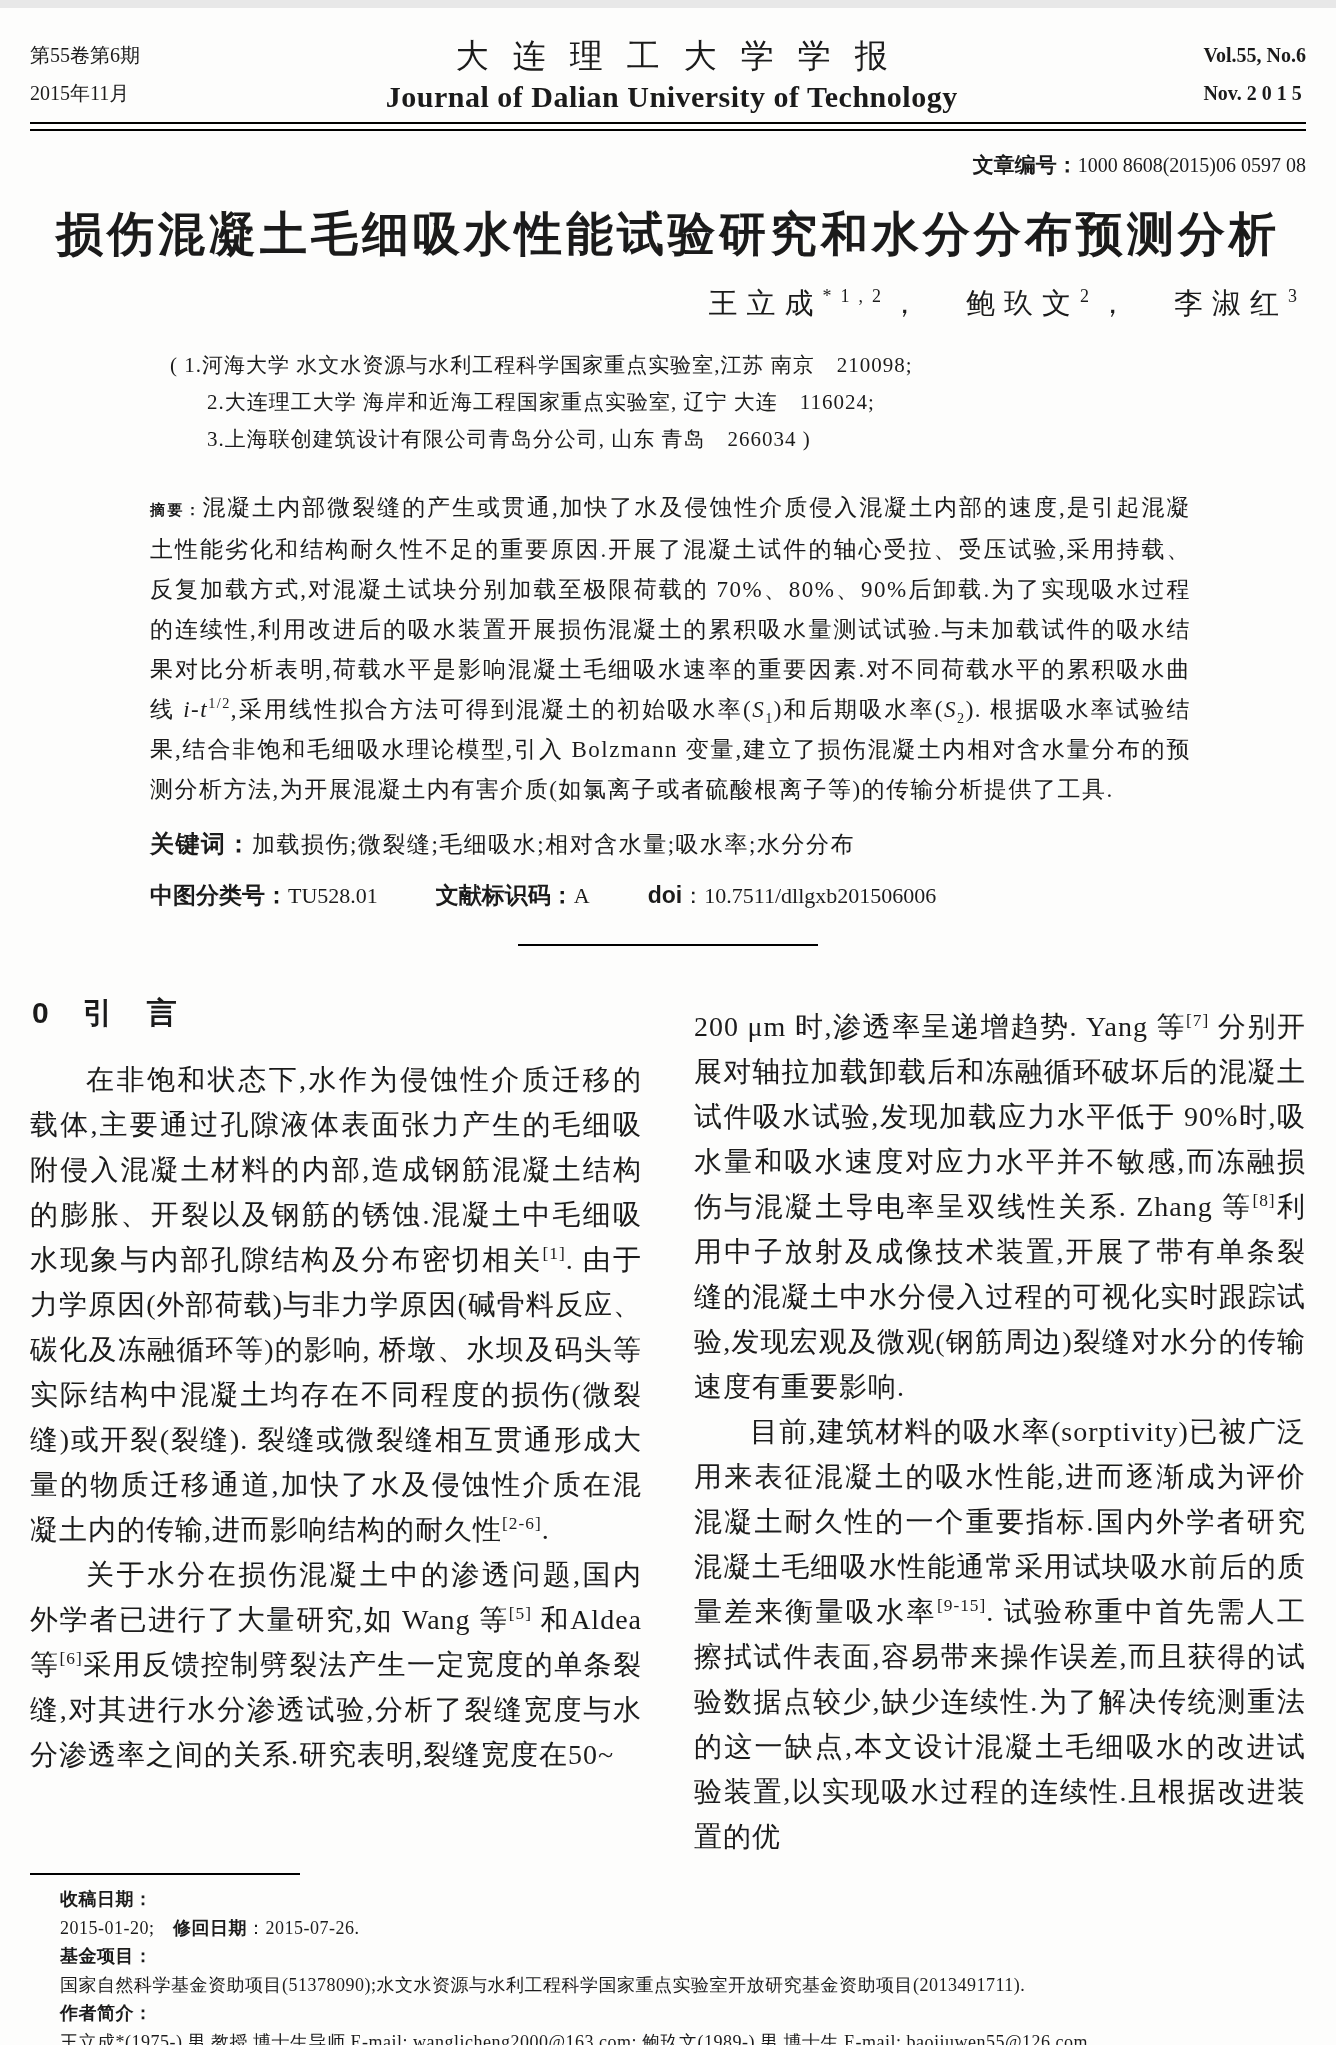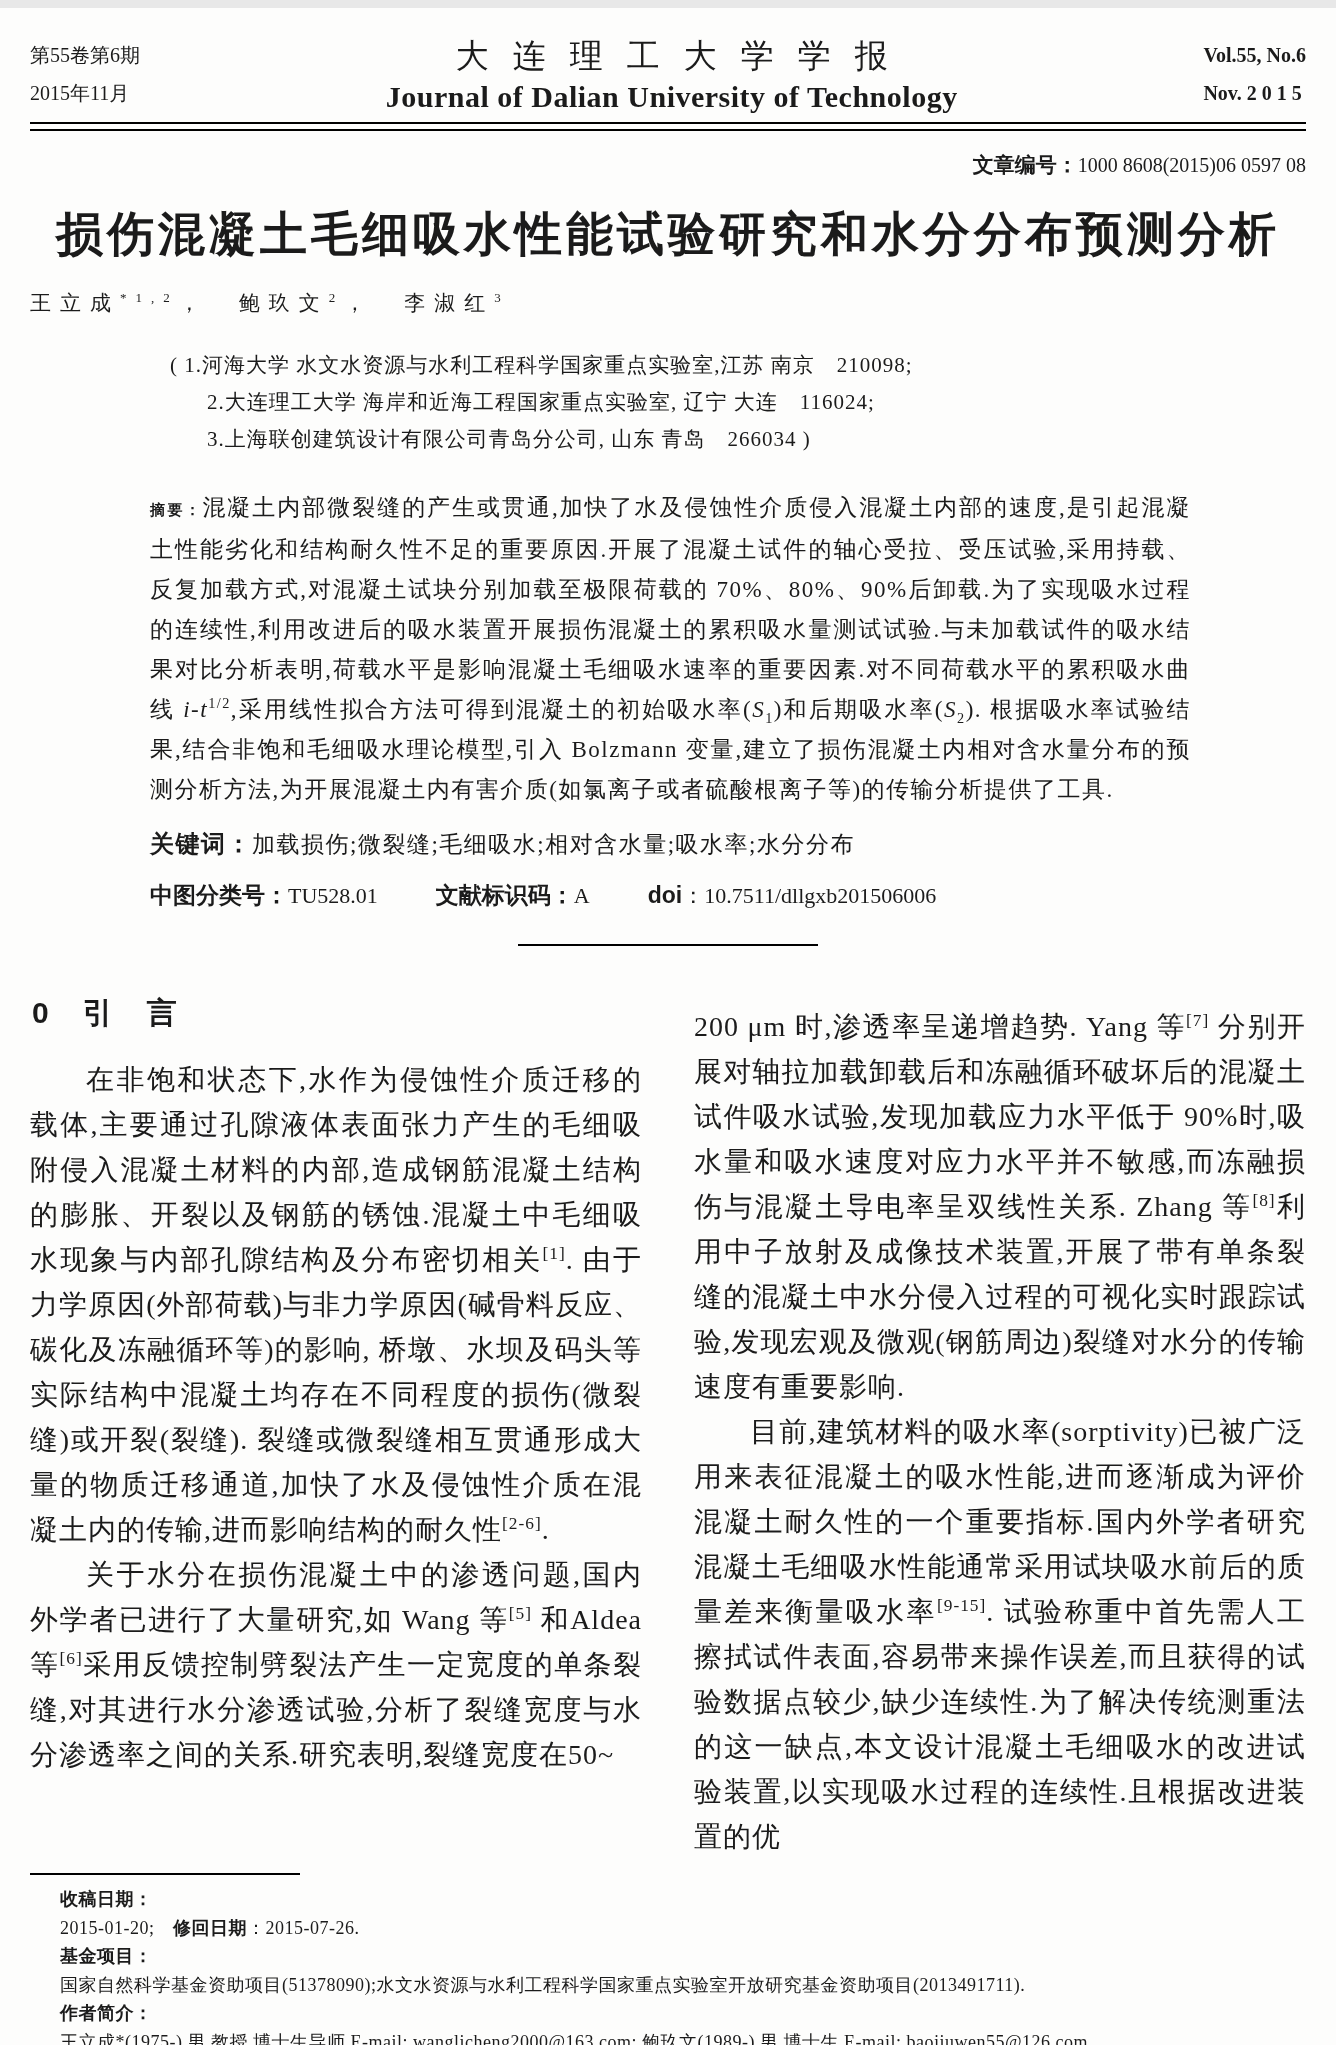--- a/index.html
+++ b/index.html
@@ -26,21 +26,21 @@
   .jh-title-cn{font-size:33px;letter-spacing:24px;margin-left:24px;line-height:40px;}
   .jh-title-en{font-size:30px;font-weight:bold;line-height:42px;letter-spacing:0.5px;}
   .jh-right{font-size:20px;line-height:38px;font-weight:bold;white-space:nowrap;text-align:left;}
   .double-rule{border-top:2.5px solid #000;border-bottom:2.5px solid #000;height:5px;margin-top:4px;}
 
   .article-no{margin-top:20px;text-align:right;font-size:20px;height:28px;}
   .article-no .hei{font-size:21px;}
 
   
   .paper-title{margin-top:24px;text-align:center;font-size:47px;font-weight:900;letter-spacing:4px;line-height:62px;}
-  .authors{margin-top:20px;text-align:left;font-size:21px;letter-spacing:9px;line-height:36px;}
+  .authors{margin-top:20px;text-align:right;font-size:29px;letter-spacing:9px;line-height:36px;}
   .affiliations{margin:26px 0 0 140px;font-size:21px;line-height:37px;letter-spacing:1px;}
   .affil-line.indent{padding-left:37px;}
 
   
   .abstract{margin:30px 115px 0 120px;font-size:23px;line-height:40px;letter-spacing:1.5px;text-align:justify;}
   .abstract .abs-label{font-size:15px;letter-spacing:2px;}
   .keywords{margin:14px 115px 0 120px;font-size:23px;letter-spacing:1.5px;line-height:40px;}
   .keywords .hei{font-size:24px;}
   .clc-row{margin:10px 115px 0 120px;font-size:22px;line-height:40px;display:flex;}
   .clc-row .pair{margin-right:58px;white-space:nowrap;text-align:center;}

